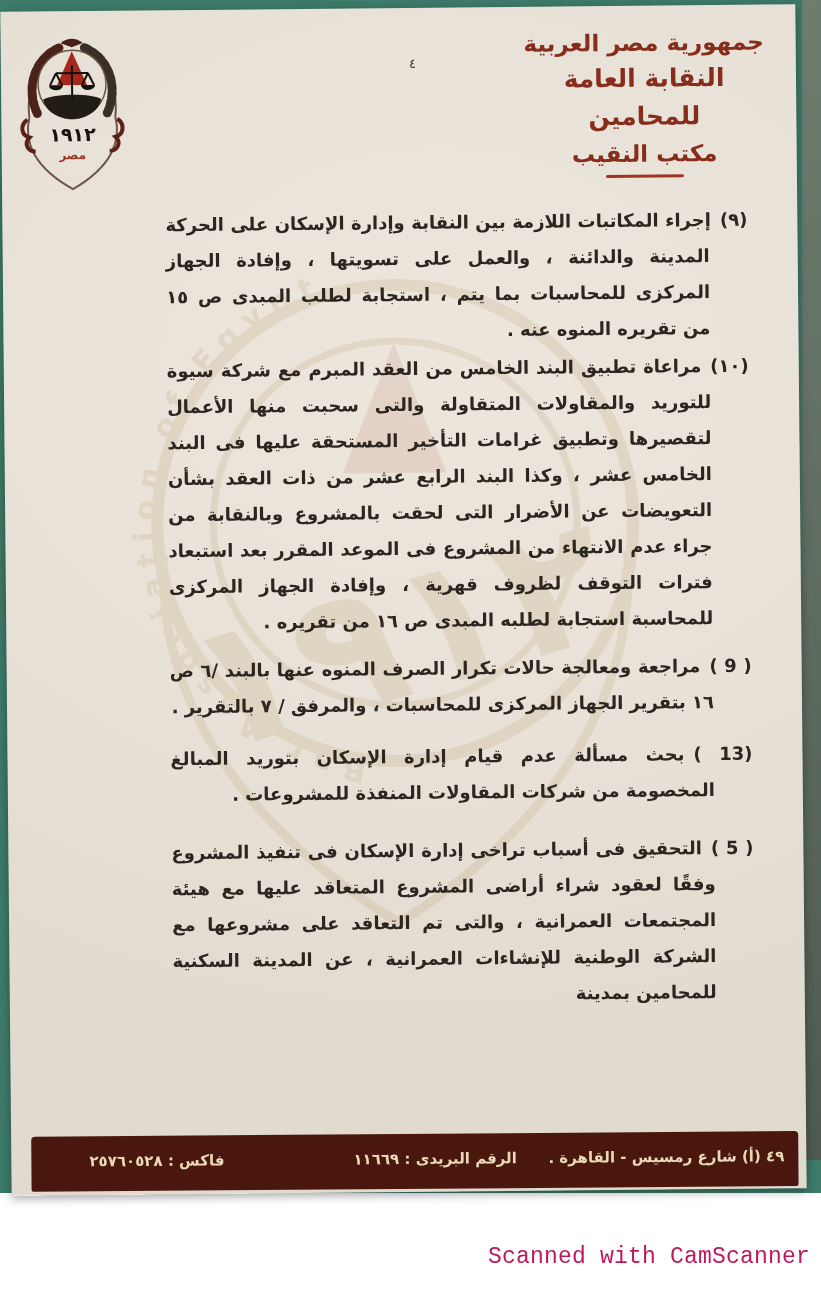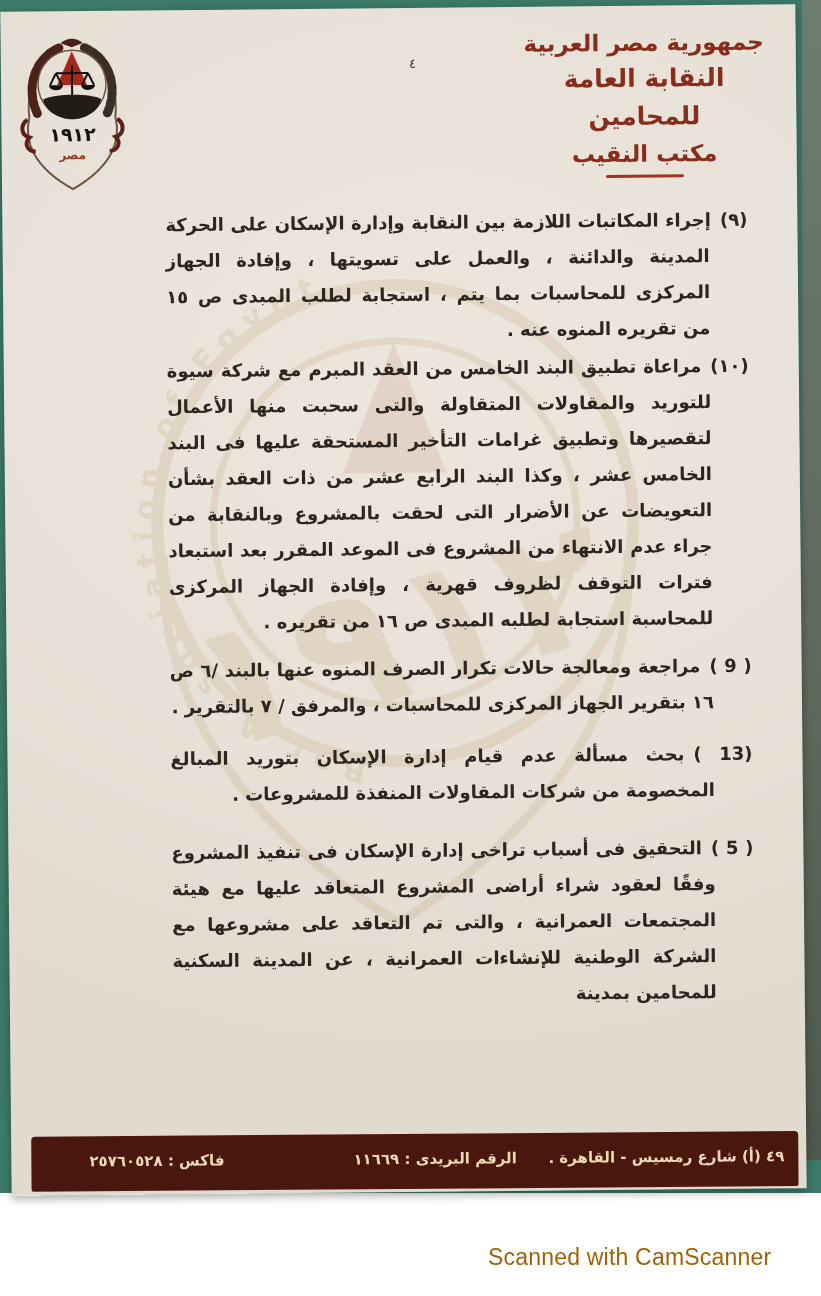--- a/index.html
+++ b/index.html
@@ -52,22 +52,22 @@
   .footerbar{position:absolute;left:20px;right:8px;top:1126px;height:55px;
              background:#4a170e;border-radius:4px 4px 2px 2px;
              transform:rotate(0.12deg);
              color:#ead9b6;font-weight:bold;font-size:15px;direction:rtl;}
   .footerbar span{position:absolute;top:16px;white-space:nowrap;}
   .f-address{right:14px;}
   .f-postal{left:322px;}
   .f-fax{left:58px;}
 
   
-  .camscanner{position:absolute;left:488px;top:1244px;color:#a16207;
-              font-family:Liberation Sans, sans-serif;
+  .camscanner{position:absolute;left:488px;top:1244px;color:#be185d;
+              font-family:Liberation Mono, monospace;
               font-size:23px;letter-spacing:0.2px;}
 </style>
 </head>
 <body>
 
 <div class="canvas">
 
   <div class="backdrop"></div>
   <div class="backdrop-right"></div>
 

